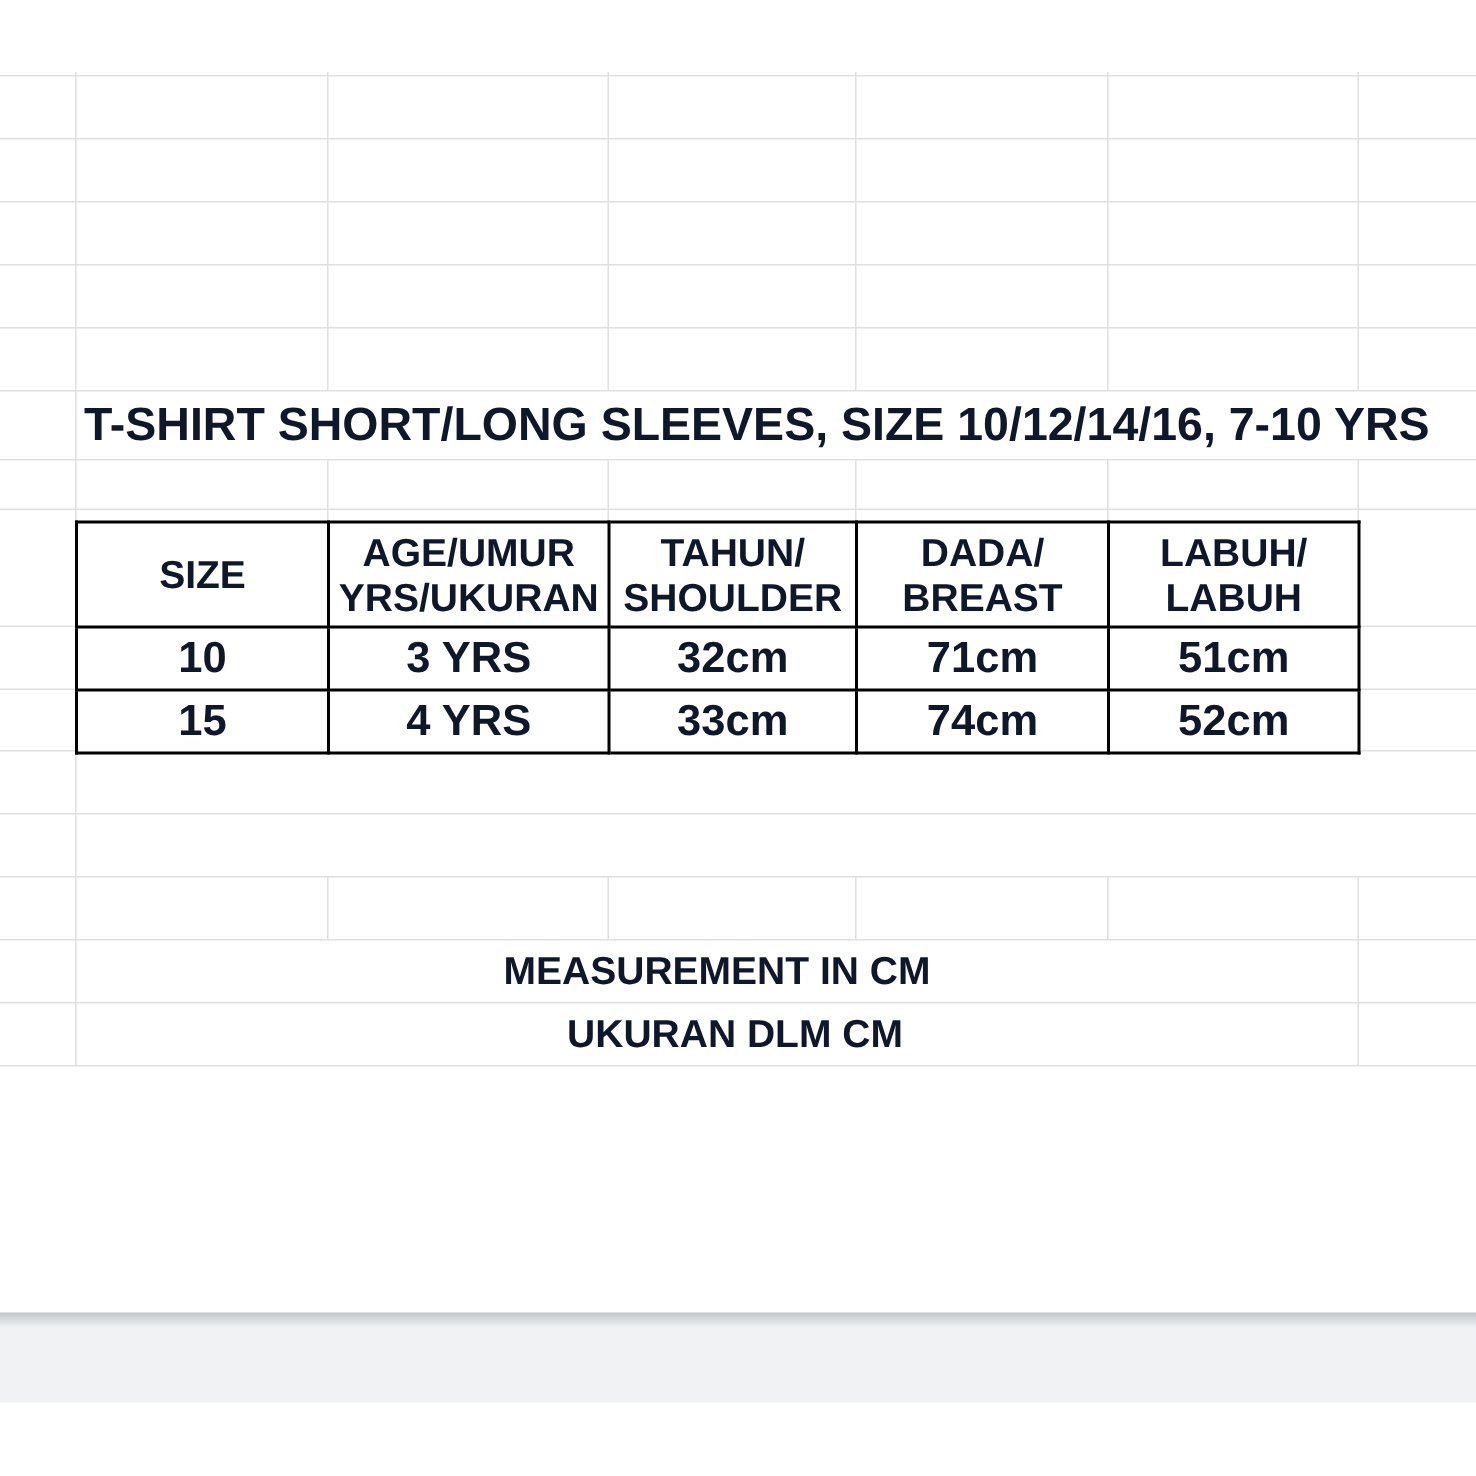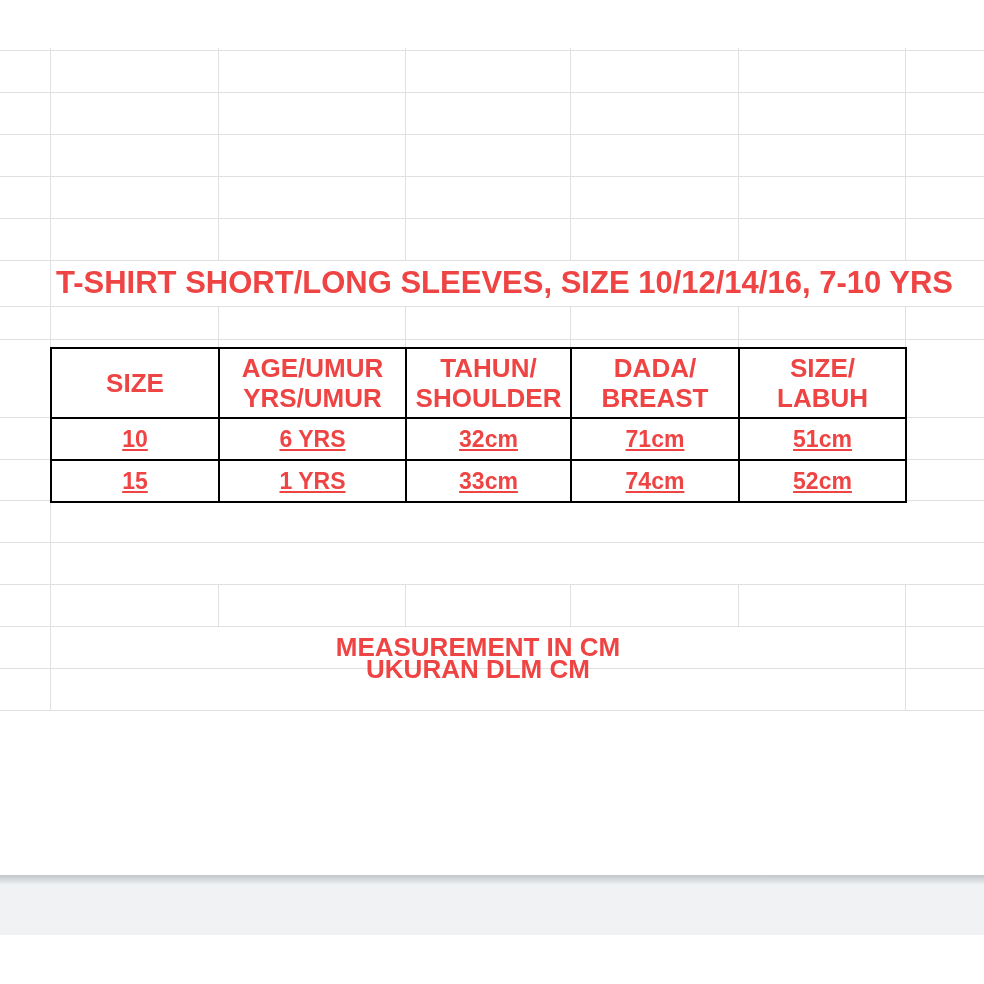--- a/index.html
+++ b/index.html
@@ -1,18 +1,18 @@
 <!DOCTYPE html>
 <html><head>
 <meta charset="utf-8">
 <style>
   html,body{margin:0;padding:0;background:#fff;}
   .page{
     position:relative;width:984px;height:984px;background:#ffffff;overflow:hidden;
-    font-family:"Liberation Sans","DejaVu Sans",sans-serif;font-weight:700;color:#ef4444;
+    font-family:"Liberation Sans","DejaVu Sans",sans-serif;font-weight:700;color:#0f172a;
   }
   
   .glh{position:absolute;left:0;width:984px;height:1px;background:#e0e0e0;}
   .glv{position:absolute;width:1px;background:#e0e0e0;}
   
   .sheet-title{
     position:absolute;left:0;top:260px;width:984px;height:46px;
     display:flex;align-items:center;padding-left:56px;box-sizing:border-box;
     font-size:31px;letter-spacing:0px;white-space:nowrap;background:transparent;
   }
@@ -21,29 +21,29 @@
     position:absolute;left:50px;top:347px;width:855px;
     border-collapse:collapse;table-layout:fixed;background:#fff;text-align:center;
   }
   table.chart th,table.chart td{
     border:2px solid #000;vertical-align:middle;padding:0;
     font-weight:700;overflow:hidden;
   }
   table.chart thead tr{height:70px;}
   table.chart tbody tr{height:42px;}
   table.chart th{font-size:26px;line-height:30px;}
-  table.chart td{font-size:23px;text-decoration:underline;}
+  table.chart td{font-size:29px;}
   
   .note{
     position:absolute;left:50px;width:856px;height:42px;
     display:flex;align-items:center;justify-content:center;
     font-size:26px;background:transparent;
   }
   .note-1{top:626px;}
-  .note-2{top:648px;}
+  .note-2{top:668px;padding-left:12px;}
   
   .footer-band{
     position:absolute;left:0;top:875px;width:984px;height:60px;background:#f0f2f4;
   }
   .footer-band::before{
     content:"";position:absolute;left:0;top:0;width:100%;height:10px;
     background:linear-gradient(to bottom,rgba(96,106,116,0.32),rgba(96,106,116,0));
   }
 </style>
 </head>
@@ -103,47 +103,47 @@
         <col style="width:167px">
     </colgroup>
     <thead>
       <tr>
         <th>
           <div>SIZE</div>
           <div></div>
         </th>
         <th>
           <div>AGE/UMUR</div>
-          <div>YRS/UMUR</div>
+          <div>YRS/UKURAN</div>
         </th>
         <th>
           <div>TAHUN/</div>
           <div>SHOULDER</div>
         </th>
         <th>
           <div>DADA/</div>
           <div>BREAST</div>
         </th>
         <th>
-          <div>SIZE/</div>
+          <div>LABUH/</div>
           <div>LABUH</div>
         </th>
       </tr>
     </thead>
     <tbody>
       <tr>
         <td>10</td>
-        <td>6 YRS</td>
+        <td>3 YRS</td>
         <td>32cm</td>
         <td>71cm</td>
         <td>51cm</td>
       </tr>
       <tr>
         <td>15</td>
-        <td>1 YRS</td>
+        <td>4 YRS</td>
         <td>33cm</td>
         <td>74cm</td>
         <td>52cm</td>
       </tr>
     </tbody>
   </table>
 
   <div class="note note-1">MEASUREMENT IN CM</div>
   <div class="note note-2">UKURAN DLM CM</div>
 

